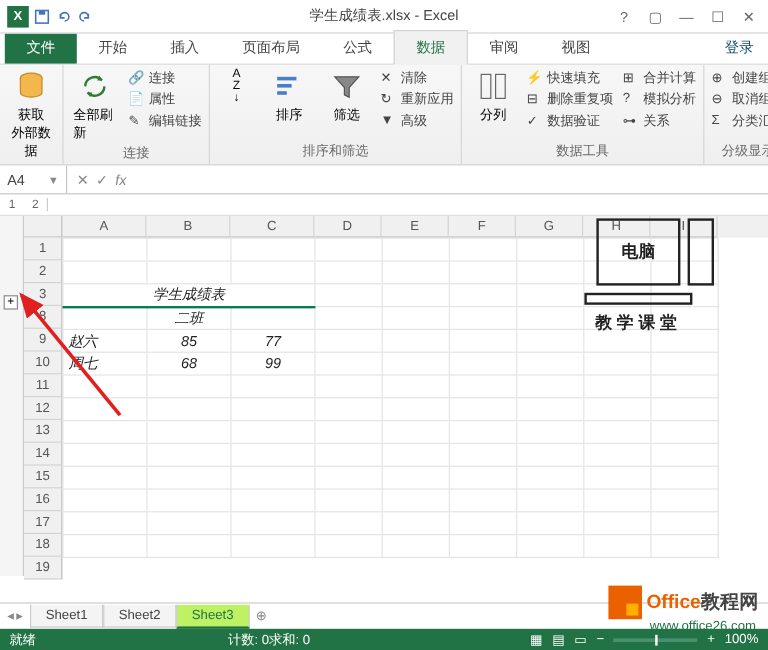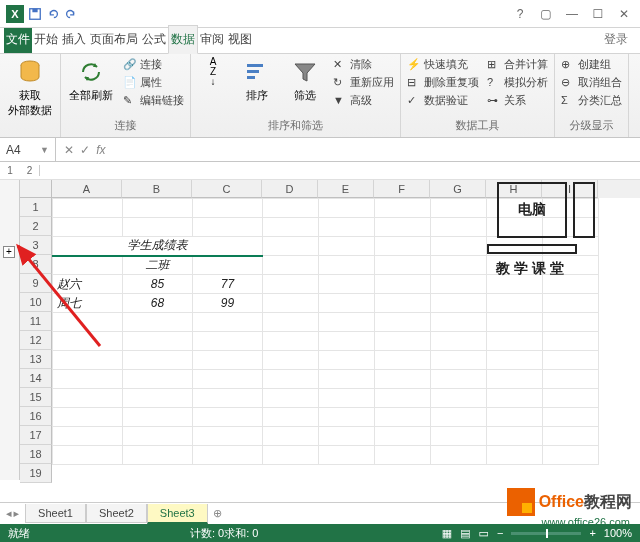--- a/index.html
+++ b/index.html
@@ -9,24 +9,24 @@
 .titlebar { height:28px; background:#fff; border-bottom:1px solid #d4d4d4; display:flex; align-items:center; position:relative; }
 .qat { display:flex; align-items:center; gap:4px; padding-left:6px; }
 .qat .xicn { width:18px; height:18px; background:#217346; display:flex; align-items:center; justify-content:center; color:#fff; font-weight:bold; font-size:11px; }
 .qat svg { width:14px; height:14px; }
 .title-center { position:absolute; left:50%; transform:translateX(-50%); color:#444; font-size:12px; }
 .winbtns { margin-left:auto; display:flex; gap:2px; padding-right:4px; }
 .winbtns div { width:24px; height:20px; display:flex; align-items:center; justify-content:center; color:#666; }
 
 
 .tabs { height:26px; background:#fff; display:flex; align-items:flex-end; padding-left:4px; border-bottom:1px solid #d4d4d4; }
-.tab { padding:5px 2px; font-size:12px; color:#444; }
+.tab { padding:5px 18px; font-size:12px; color:#444; }
 .tab.file { background:#217346; color:#fff; }
 .tab.active { border:1px solid #d4d4d4; border-bottom:1px solid #f1f1f1; background:#f1f1f1; color:#217346; position:relative; top:1px; }
-.login { margin-left:auto; padding:5px 12px; color:#737373; }
+.login { margin-left:auto; padding:5px 12px; color:#0c4a6e; }
 
 
 .ribbon { height:84px; background:linear-gradient(#f7f7f7,#efefef); border-bottom:1px solid #c6c6c6; display:flex; font-size:11px; }
 .group { border-right:1px solid #d6d6d6; display:flex; flex-direction:column; padding:2px 4px; }
 .group-body { flex:1; display:flex; align-items:flex-start; gap:4px; }
 .group-label { text-align:center; color:#6a6a6a; font-size:11px; padding-bottom:2px; }
 .bigbtn { display:flex; flex-direction:column; align-items:center; gap:2px; padding:2px 4px; min-width:44px; }
 .bigbtn .ic { width:28px; height:28px; display:flex; align-items:center; justify-content:center; }
 .smallbtns { display:flex; flex-direction:column; gap:1px; font-size:11px; }
 .smallbtn { display:flex; align-items:center; gap:3px; padding:1px 2px; color:#444; white-space:nowrap; }
@@ -71,21 +71,21 @@
 .wm { position:absolute; right:8px; bottom:26px; display:flex; align-items:center; gap:4px; font-weight:bold; }
 .wm .sq { width:28px; height:28px; background:#eb6100; position:relative; }
 .wm .sq::after { content:""; position:absolute; right:3px; bottom:3px; width:10px; height:10px; background:#ffb000; }
 .wm .t1 { color:#eb6100; font-size:16px; }
 .wm-url { position:absolute; right:10px; bottom:14px; color:#217346; font-size:11px; }
 
 
 .sheetbar { position:absolute; bottom:18px; left:0; right:0; height:22px; background:#fff; border-top:1px solid #ccc; display:flex; align-items:center; font-size:11px; }
 .sheetnav { display:flex; gap:2px; padding:0 6px; color:#888; }
 .sheettab { padding:3px 12px; border:1px solid #ccc; border-top:none; background:#f4f4f4; color:#444; }
-.sheettab.active { background:#fef9c3; border-bottom:2px solid #217346; color:#217346; }
+.sheettab.active { background:#bef264; border-bottom:2px solid #217346; color:#217346; }
 .addsheet { width:20px; text-align:center; color:#888; }
 
 
 .status { position:absolute; bottom:0; left:0; right:0; height:18px; background:#217346; color:#fff; display:flex; align-items:center; font-size:11px; padding:0 8px; }
 .status .right { margin-left:auto; display:flex; gap:8px; align-items:center; }
 .zoom-track { width:70px; height:3px; background:#4a9070; position:relative; }
 .zoom-track::after { content:""; position:absolute; left:50%; top:-3px; width:2px; height:9px; background:#fff; }
 
 svg { display:block; }
 </style>
@@ -107,20 +107,21 @@
           <path d="M5 5 L5 9 L9 9" fill="none" stroke="#4472c4" stroke-width="1.5"></path>
         </svg>
       </div>
     <div>
         <svg viewBox="0 0 16 16">
           <path d="M11 8 A4 4 0 1 0 7 12" fill="none" stroke="#4472c4" stroke-width="1.5"></path>
           <path d="M11 5 L11 9 L7 9" fill="none" stroke="#4472c4" stroke-width="1.5"></path>
         </svg>
       </div>
   </div>
+  <div class="title-center">学生成绩表.xlsx - Excel</div>
   <div class="winbtns">
     <div>?</div>
     <div>▢</div>
     <div>—</div>
     <div>☐</div>
     <div>✕</div>
   </div>
 </div>
 
 <div class="tabs">
@@ -217,20 +218,29 @@
             <span class="ic">▼</span>
             <span>高级</span>
           </div>
       </div>
     </div>
     <div class="group-label">排序和筛选</div>
   </div>
 
   <div class="group">
     <div class="group-body">
+      <div class="bigbtn">
+        <div class="ic">
+            <svg viewBox="0 0 28 28">
+              <rect x="4" y="4" width="8" height="20" fill="none" stroke="#666"></rect>
+              <rect x="16" y="4" width="8" height="20" fill="none" stroke="#666"></rect>
+            </svg>
+          </div>
+        <span>分列</span>
+      </div>
       <div class="smallbtns">
         <div class="smallbtn">
             <span class="ic">⚡</span>
             <span>快速填充</span>
           </div>
         <div class="smallbtn">
             <span class="ic">⊟</span>
             <span>删除重复项</span>
           </div>
         <div class="smallbtn">

